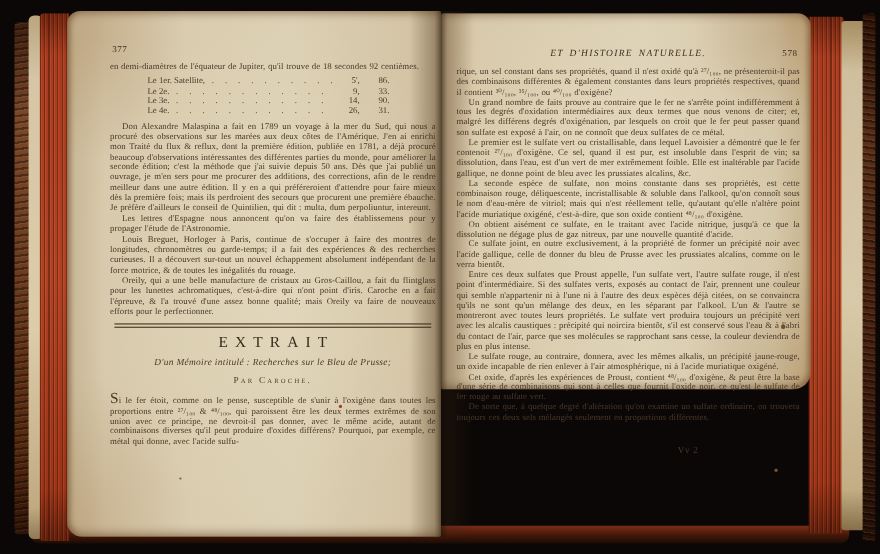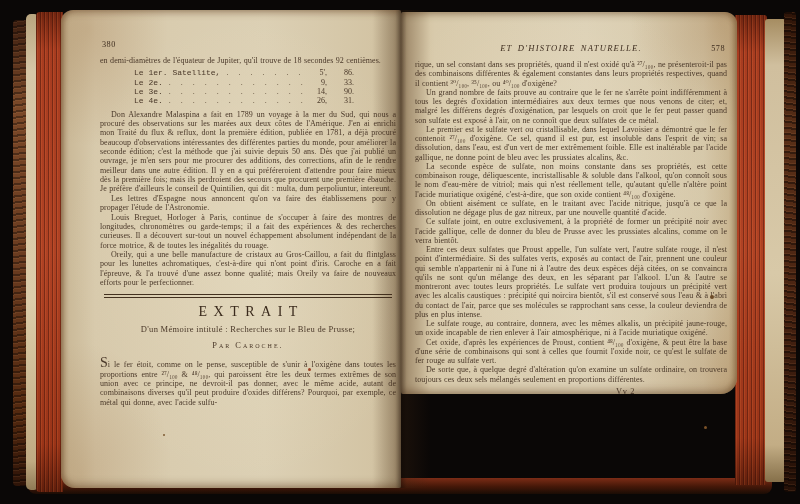--- a/index.html
+++ b/index.html
@@ -54,21 +54,21 @@
     left:61px;top:10px;width:340px;height:478px;
     border-radius:12px 2px 2px 14px;
     background:
       radial-gradient(ellipse at 8% 4%, rgba(146,100,52,.25), transparent 18%),
       radial-gradient(ellipse at 6% 97%, rgba(146,100,52,.22), transparent 20%),
       radial-gradient(ellipse at 55% 50%, rgba(255,248,225,.18), transparent 70%),
       linear-gradient(90deg,#c7b593,#d7c9ab 10%,#dcd0b4 60%,#d3c4a4 92%,#c4b18d);
     box-shadow:inset 0 4px 6px rgba(90,55,25,.28), inset 0 -5px 7px rgba(90,55,25,.3), inset 3px 0 5px rgba(110,70,35,.35);
   }
   .page-right{
-    left:401px;top:12px;width:336px;height:382px;
+    left:401px;top:12px;width:336px;height:342px;
     border-radius:2px 12px 16px 2px;
     background:
       radial-gradient(ellipse at 95% 3%, rgba(146,100,52,.28), transparent 20%),
       radial-gradient(ellipse at 96% 98%, rgba(146,100,52,.24), transparent 22%),
       radial-gradient(ellipse at 45% 45%, rgba(255,248,225,.18), transparent 70%),
       linear-gradient(90deg,#c9b48f,#d8caab 10%,#ddd1b6 55%,#d5c7a8 90%,#c7b28c);
     box-shadow:inset 0 4px 6px rgba(90,55,25,.26), inset 0 -5px 7px rgba(90,55,25,.3), inset -3px 0 5px rgba(110,70,35,.32);
   }
   .gutter{
     position:absolute;left:372px;top:10px;width:58px;height:478px;z-index:3;pointer-events:none;
@@ -83,51 +83,51 @@
   .running-title{display:block;text-align:center;font-style:italic;font-size:8.6px;letter-spacing:1.2px;word-spacing:2px;white-space:nowrap;}
   .pageno{position:absolute;top:0;font-size:8.2px;letter-spacing:.5px;}
   .pageno-l{left:2px;}
   .pageno-r{right:2px;}
   .p{margin:0;text-indent:11px;text-align:justify;letter-spacing:.05px;word-spacing:.4px;}
   .no-indent{text-indent:0;}
   .intro{margin-top:5px;}
   
   .sat-table{margin:3px 0 4px;padding-left:34px;padding-right:42px;}
   .sat-row{display:flex;align-items:baseline;}
-  .sat-label{flex:none;white-space:nowrap;font-family:Liberation Mono, monospace;}
+  .sat-label{flex:none;white-space:nowrap;}
   .sat-dots{flex:1;overflow:hidden;white-space:nowrap;letter-spacing:4px;padding-left:6px;color:#54422f;}
   .sat-v1{flex:none;width:22px;text-align:right;}
   .sat-v2{flex:none;width:27px;text-align:right;}
   
   .rule{margin:7px auto 0;width:97%;height:2px;border-top:1.8px solid #43311f;border-bottom:1px solid #43311f;}
   .extrait{margin-top:9px;text-align:center;font-size:14px;letter-spacing:6.5px;text-indent:6.5px;color:#3a2a1c;white-space:nowrap;}
-  .subtitle{margin-top:8px;text-align:center;font-size:8.5px;letter-spacing:.3px;white-space:nowrap;}
+  .subtitle{margin-top:8px;text-align:center;font-style:italic;font-size:8.5px;letter-spacing:.3px;white-space:nowrap;}
   .byline{margin-top:7px;text-align:center;font-variant:small-caps;letter-spacing:2px;font-size:8.4px;}
   .si{margin-top:8px;}
   .si::first-letter{font-size:14px;}
-  .catchword{margin-top:3px;text-align:right;padding-right:92px;font-size:8.4px;letter-spacing:.6px;}
+  .catchword{margin-top:21px;text-align:right;padding-right:92px;font-size:8.4px;letter-spacing:.6px;}
 </style>
 </head>
 <body>
 
 <div id="photo">
 
   <div class="under-strip"></div>
   <div class="board-left"></div>
   <div class="flyleaf-left"></div>
   <div class="edge-red edge-left"></div>
   <div class="edge-red edge-right"></div>
   <div class="flyleaf-right"></div>
   <div class="board-right"></div>
 
   <div class="page page-left">
     <div class="col col-left">
 
       <div class="pghead">
-        <span class="pageno pageno-l">380</span>
+        <span class="pageno pageno-l">377</span>
       </div>
 
       <p class="p no-indent intro">en demi-diamètres de l'équateur de Jupiter, qu'il trouve de 18 secondes 92 centièmes.</p>
 
       <div class="sat-table">
         <div class="sat-row">
           <span class="sat-label">Le 1er. Satellite,</span>
           <span class="sat-dots">. . . . . . . . . . . .</span>
           <span class="sat-v1">5',</span>
           <span class="sat-v2">86.</span>

